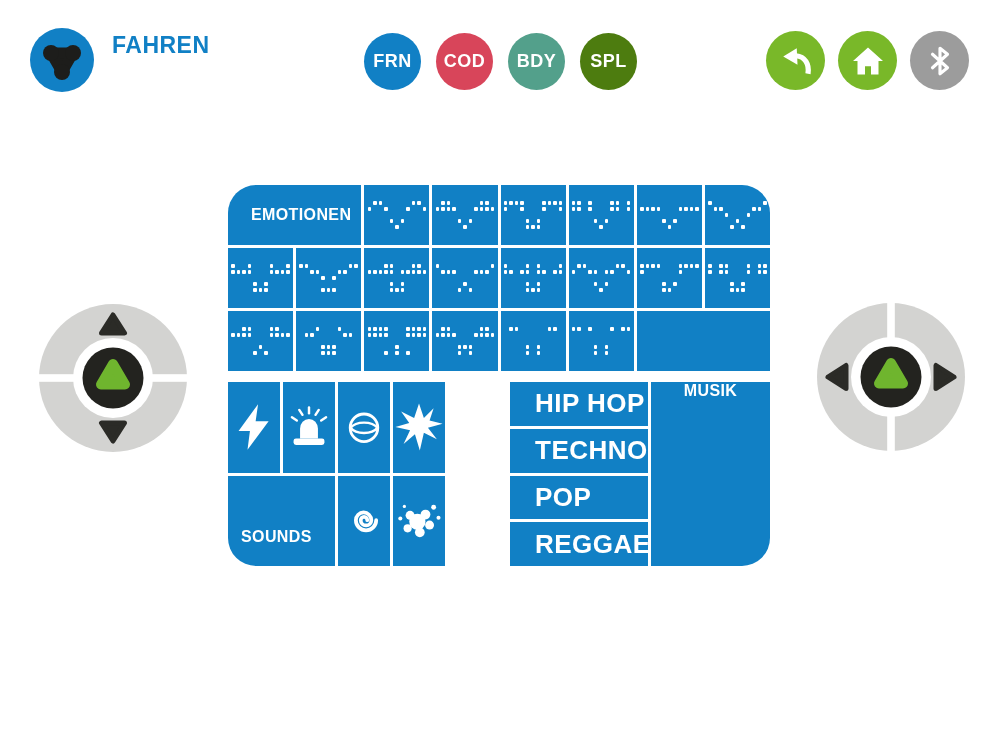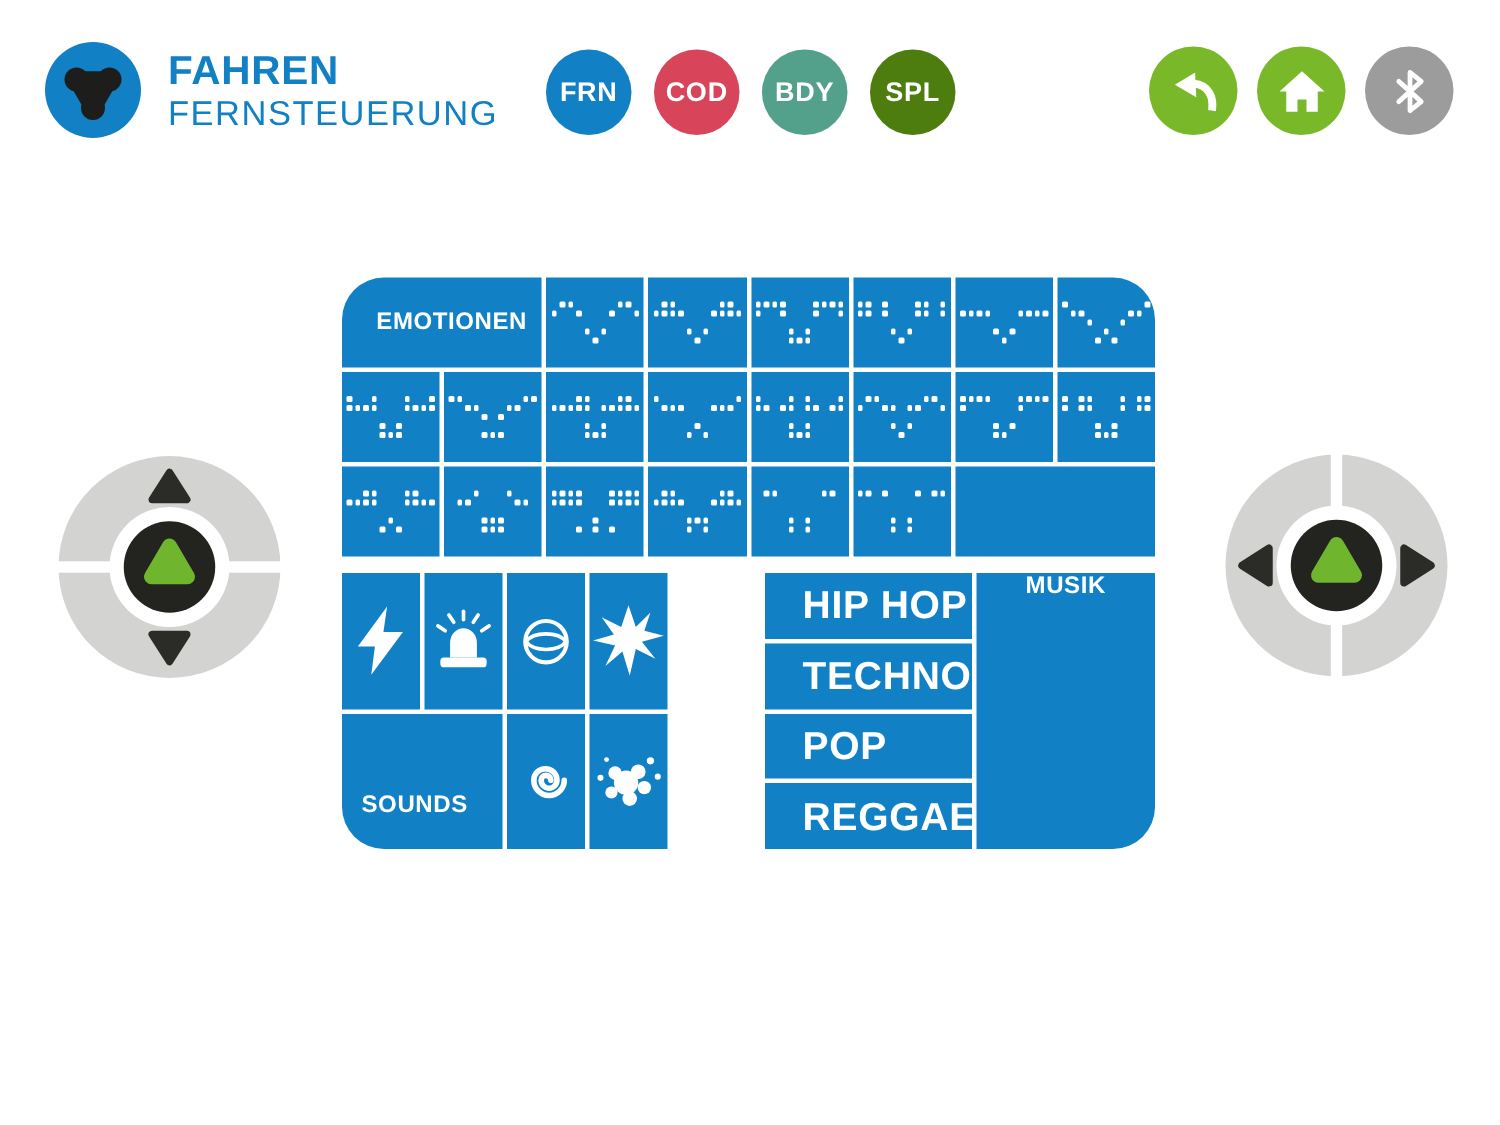--- a/index.html
+++ b/index.html
@@ -2,21 +2,21 @@
 <html><head>
 <meta charset="utf-8">
 <style>
   html,body{margin:0;padding:0;background:#fff;}
   .canvas{position:relative;width:1000px;height:750px;background:#fff;overflow:hidden;
           font-family:"Liberation Sans",sans-serif;}
 
   
   .logo{position:absolute;left:30px;top:28px;width:64px;height:64px;}
   .titles{position:absolute;left:112px;top:33px;}
-  .title{font-size:27px;font-weight:bold;color:var(--blue,#1180c5);letter-spacing:.5px;line-height:1.05;}
+  .title{font-size:23px;font-weight:bold;color:var(--blue,#1180c5);letter-spacing:.5px;line-height:1.05;text-align:center;}
   .subtitle{font-size:23px;font-weight:normal;color:var(--blue,#1180c5);letter-spacing:1px;line-height:1.1;margin-top:2px;}
   .mode-nav{position:absolute;left:364px;top:33px;display:flex;gap:15px;}
   .util-nav{position:absolute;left:766px;top:31px;display:flex;gap:13px;}
   .circle-btn{border-radius:50%;display:flex;align-items:center;justify-content:center;cursor:pointer;}
   .mode-btn{width:57px;height:57px;color:#fff;font-size:18px;font-weight:bold;letter-spacing:.5px;}
   .util-btn{width:59px;height:59px;}
   .util-btn svg{width:36px;height:36px;}
   .icon{display:flex;align-items:center;justify-content:center;}
 
   
@@ -65,21 +65,20 @@
         </g>
   <g fill="#1d1d1b">
           <circle cx="21" cy="25" r="8"></circle>
           <circle cx="43" cy="25" r="8"></circle>
           <circle cx="32" cy="44" r="8"></circle>
         </g>
       </svg></div>
 
   <div class="titles">
     <div class="title">FAHREN</div>
-    <div class="subtitle">FERNSTEUERUNG</div>
   </div>
 
   <nav class="mode-nav" id="mode-nav">
       <div class="circle-btn mode-btn" style="background: rgb(17, 128, 197);">FRN</div>
       <div class="circle-btn mode-btn" style="background: rgb(216, 69, 90);">COD</div>
       <div class="circle-btn mode-btn" style="background: rgb(83, 160, 139);">BDY</div>
       <div class="circle-btn mode-btn" style="background: #4d7c0f;">SPL</div>
     </nav>
   <div class="util-nav" id="util-nav">
       <div class="circle-btn util-btn" style="background: rgb(121, 184, 41);">

